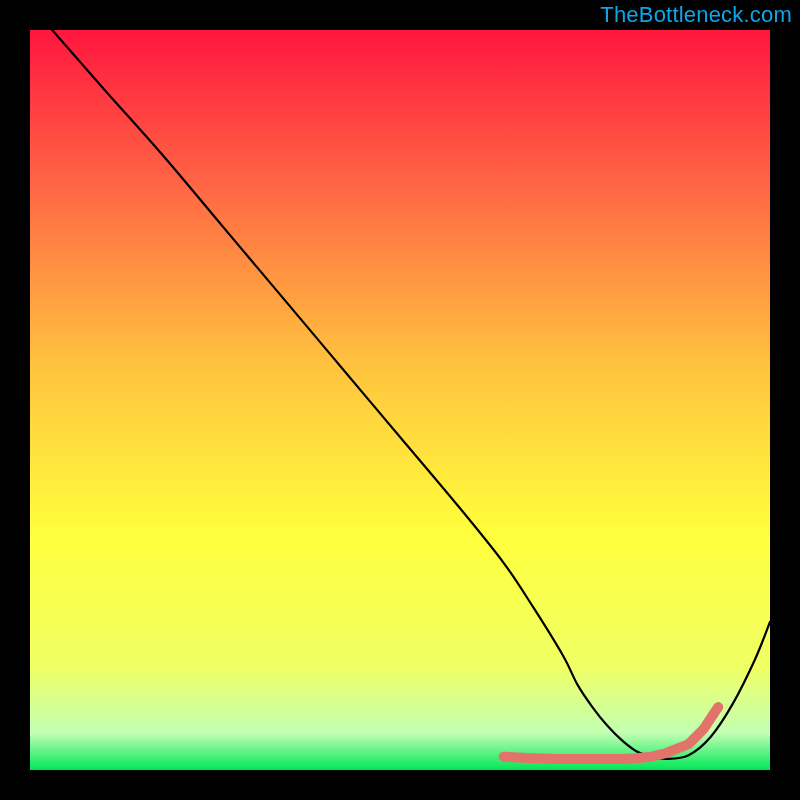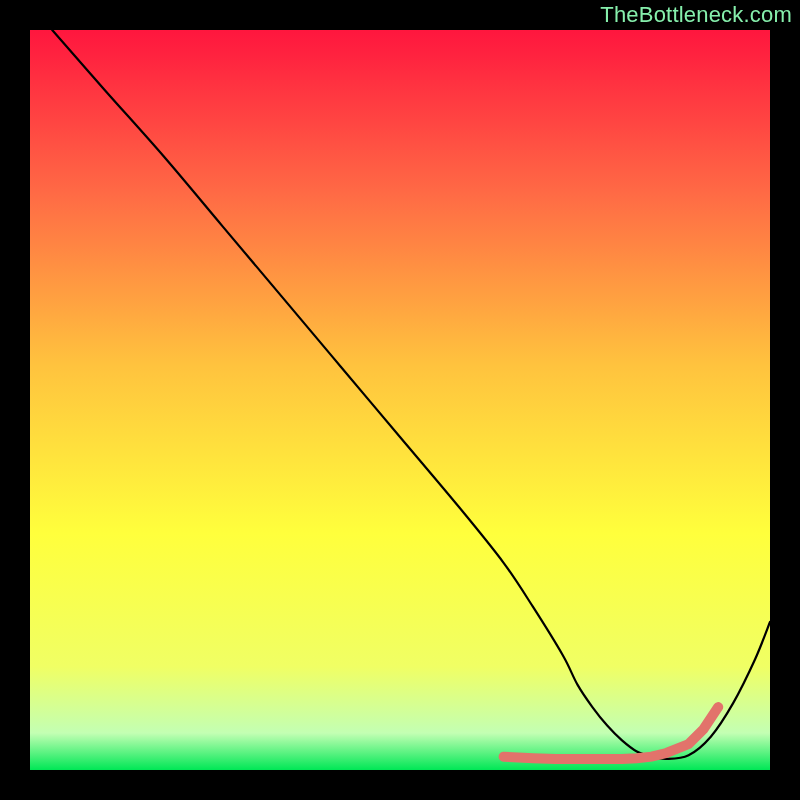--- a/index.html
+++ b/index.html
@@ -14,21 +14,21 @@
   .frame {
     position: relative;
     width: 800px;
     height: 800px;
     background: #000;
   }
   .watermark {
     position: absolute;
     top: 2px;
     right: 8px;
-    color: #86efac;
+    color: #0ea5e9;
     font-size: 22px;
     font-weight: 500;
     letter-spacing: 0.2px;
     z-index: 5;
   }
   .plot {
     position: absolute;
     left: 30px;
     top: 30px;
     width: 740px;

